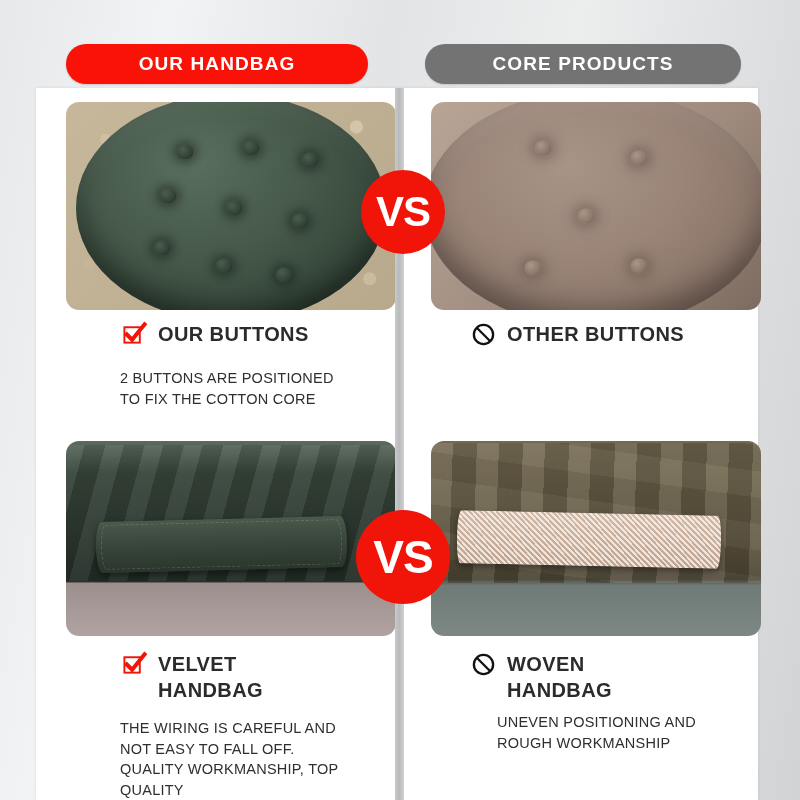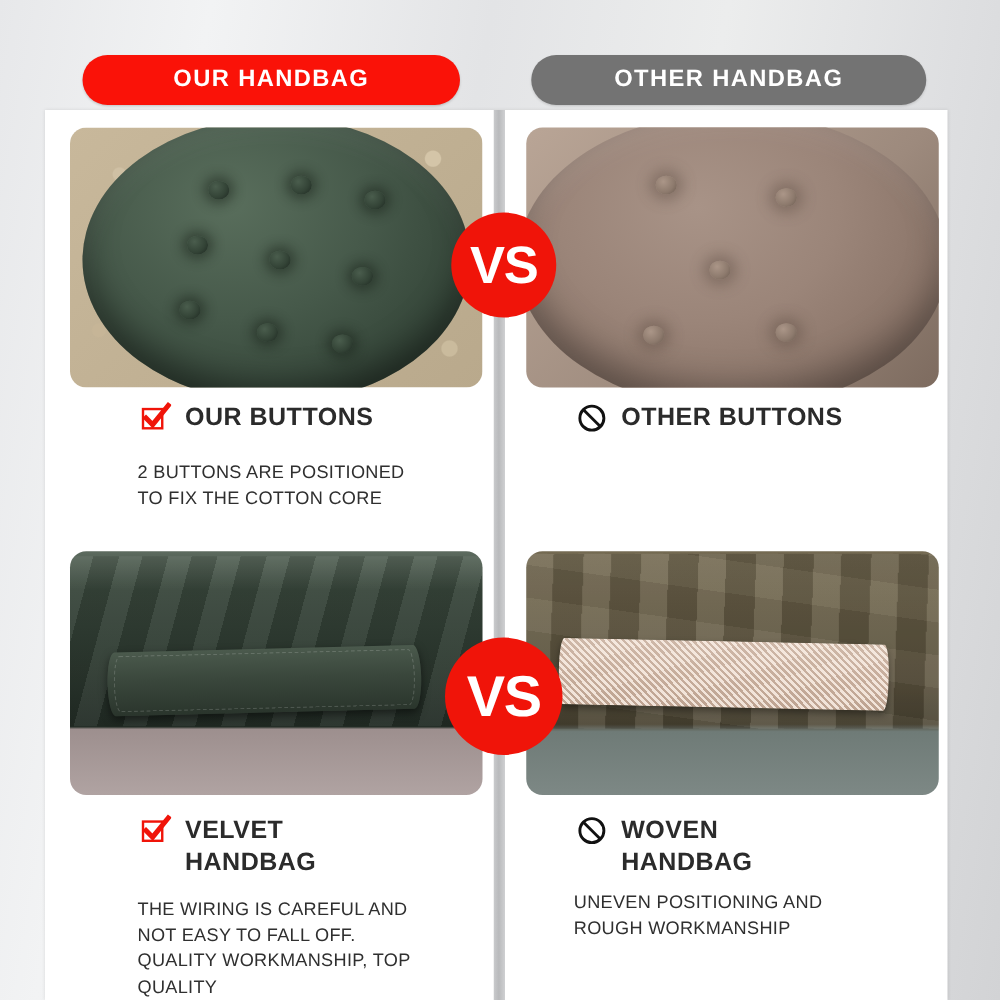--- a/index.html
+++ b/index.html
@@ -77,21 +77,21 @@
     position: absolute;
     top: 0;
     width: 359px;
     height: 712px;
   }
   .col-left  { left: 0; }
   .col-right { left: 363px; }
 
   .cell {
     position: absolute;
-    left: 6px;
+    left: 16px;
     width: 359px;
   }
   .cell-top    { top: 0;   height: 344px; }
   .cell-bottom { top: 344px; height: 368px; }
 
   
   .photo {
     position: absolute;
     border-radius: 13px;
     overflow: hidden;
@@ -274,30 +274,30 @@
     color: #2f2f2f;
     line-height: 1.42;
     letter-spacing: 0.25px;
     white-space: pre-line;
   }
   .col-left  .body-text { left: 68px; width: 276px; }
   .col-right .body-text { left: 54px; width: 290px; }
   .cell-top    .body-text { top: 280px; }
   .cell-bottom .body-text { top: 286px; }
 
-  .col-right .cell-bottom .body-text { top: 280px; }
+  .col-right .cell-bottom .body-text { top: 280px; margin-left: 28px; }
 </style>
 </head>
 <body>
 
 <div id="stage">
 
   <div class="badge-row">
     <div class="badge badge-ours">OUR HANDBAG</div>
-    <div class="badge badge-others">OTHER HANDBAG</div>
+    <div class="badge badge-others">CORE PRODUCTS</div>
   </div>
 
   <div id="panel">
 
     <div class="col col-left">
 
       <div class="cell cell-top">
         <div class="photo photo-top">
           <div class="ph-layer gravel"></div>
           <div class="cushion-round"></div>

